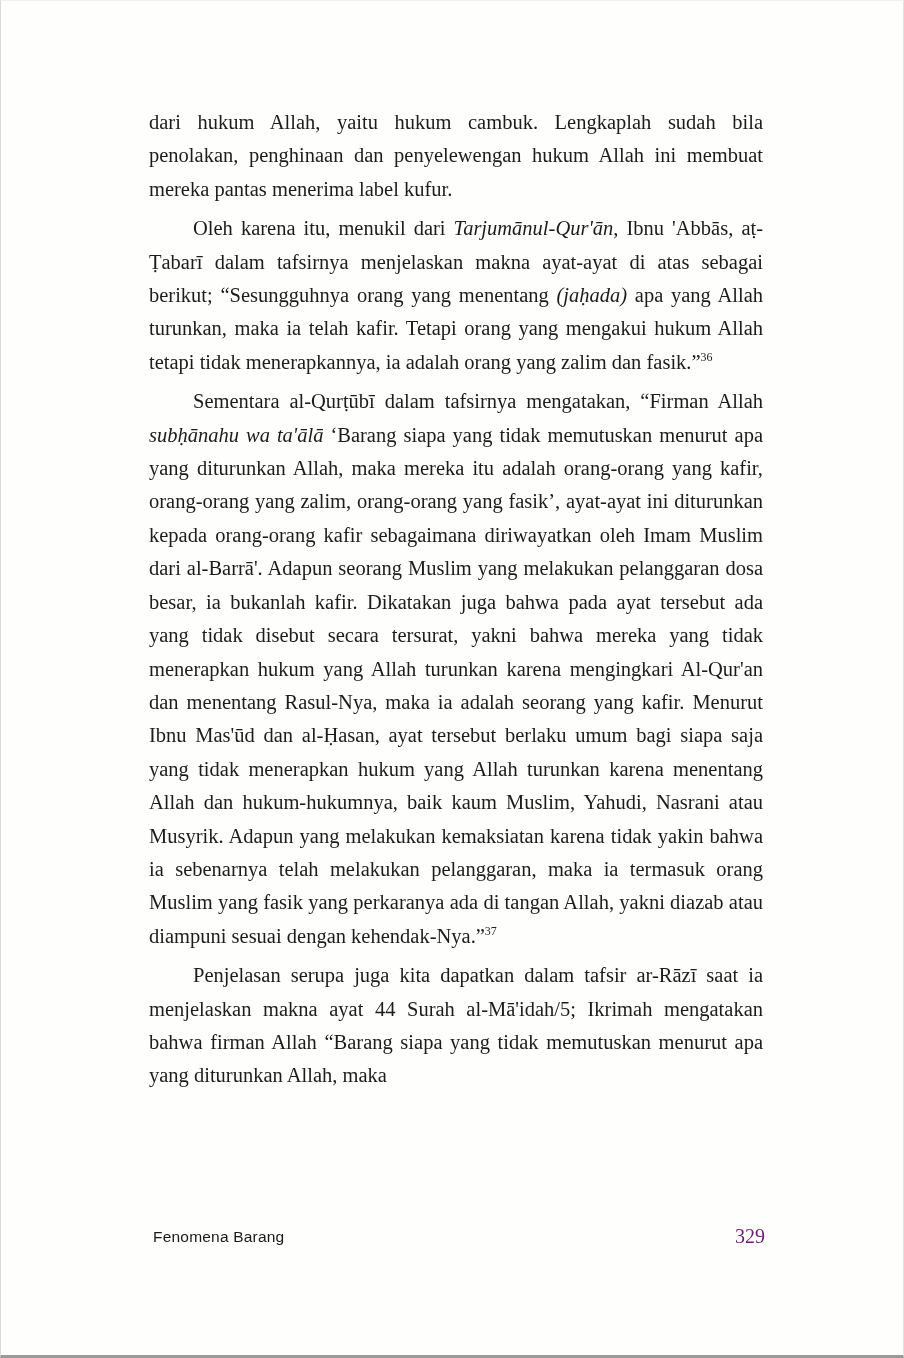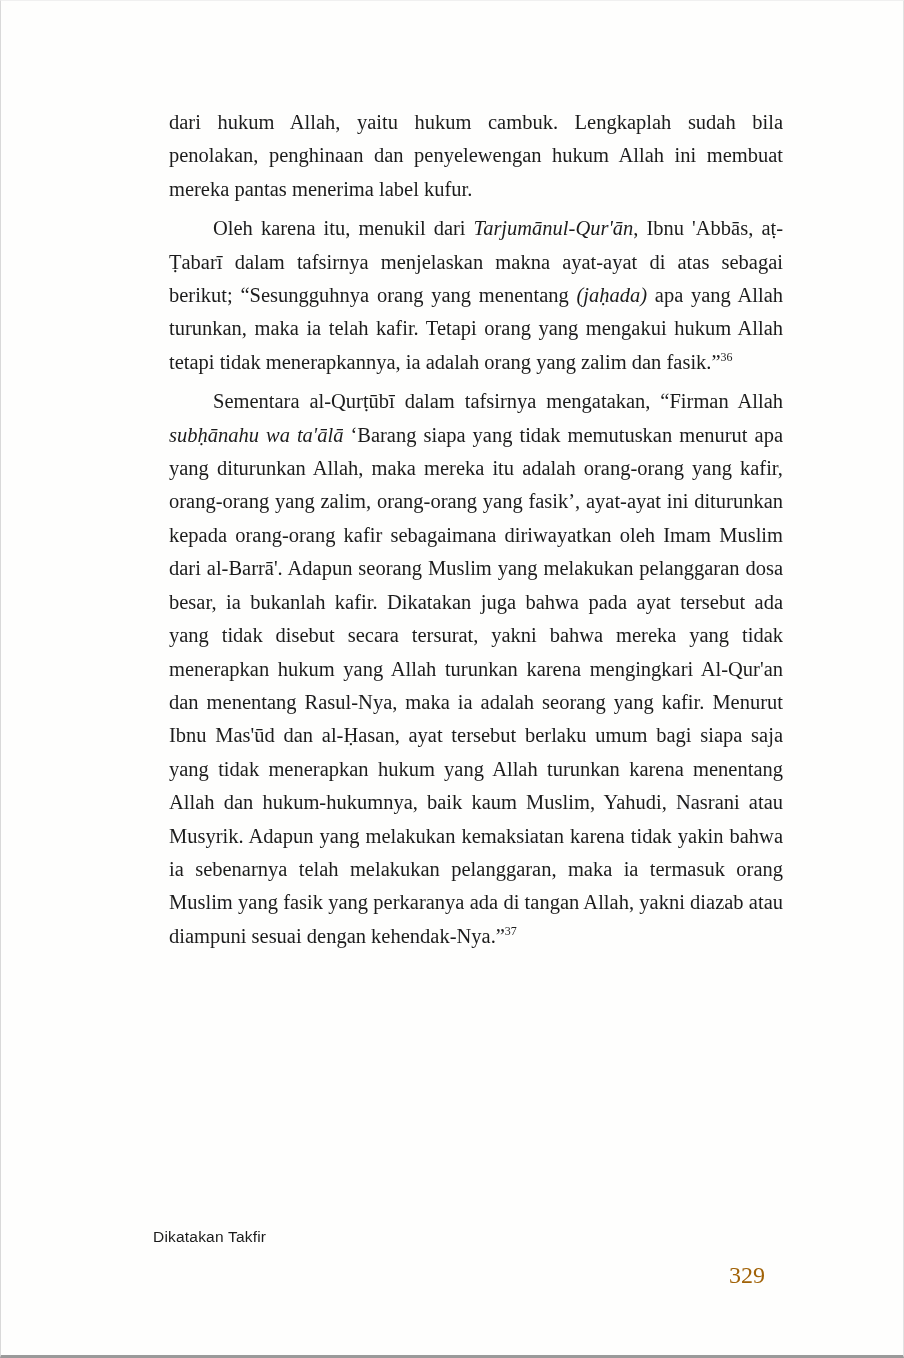--- a/index.html
+++ b/index.html
@@ -19,21 +19,21 @@
     inset: 0;
     background: #fefefdff;
     box-sizing: border-box;
     border-left: 1px solid #d9d9d9;
     border-right: 1px solid #e2e2e2;
     border-bottom: 3px solid #9a9a9a;
     border-top: 1px solid #f0f0f0;
   }
   .text-block {
     position: absolute;
-    left: 168px;
+    left: 148px;
     top: 105px;
     width: 614px;
     font-size: 20.5px;
     line-height: 33.4px;
     color: #1c1c1c;
     text-align: justify;
   }
   .text-block p {
     margin: 0;
     padding: 0;
@@ -64,31 +64,31 @@
     font-family: "Liberation Sans", sans-serif;
     font-size: 15.5px;
     color: #1a1a1a;
     letter-spacing: 0.2px;
   }
   .footer-page {
     position: absolute;
     right: 0;
     top: 0;
     font-family: "Liberation Serif", serif;
-    font-size: 24px;
-    color: #a16207;
-    margin-top: 37px;
+    font-size: 20px;
+    color: #701a75;
   }
 </style>
 </head>
 <body>
 
 <div class="page">
   <div class="text-block">
       <p class=""><span>dari hukum Allah, yaitu hukum cambuk. Lengkaplah sudah bila penolakan, penghinaan dan penyelewengan hukum Allah ini membuat mereka pantas menerima label kufur.</span></p>
       <p class="indent"><span>Oleh karena itu, menukil dari </span><span class="italic">Tarjumānul-Qur'ān</span><span>, Ibnu 'Abbās, aṭ-Ṭabarī dalam tafsirnya menjelaskan makna ayat-ayat di atas sebagai berikut; “Sesungguhnya orang yang menentang </span><span class="italic">(jaḥada)</span><span> apa yang Allah turunkan, maka ia telah kafir. Tetapi orang yang mengakui hukum Allah tetapi tidak menerapkannya, ia adalah orang yang zalim dan fasik.”</span><sup>36</sup></p>
       <p class="indent"><span>Sementara al-Qurṭūbī dalam tafsirnya mengatakan, “Firman Allah </span><span class="italic">subḥānahu wa ta'ālā</span><span> ‘Barang siapa yang tidak memutuskan menurut apa yang diturunkan Allah, maka mereka itu adalah orang-orang yang kafir, orang-orang yang zalim, orang-orang yang fasik’, ayat-ayat ini diturunkan kepada orang-orang kafir sebagaimana diriwayatkan oleh Imam Muslim dari al-Barrā'. Adapun seorang Muslim yang melakukan pelanggaran dosa besar, ia bukanlah kafir. Dikatakan juga bahwa pada ayat tersebut ada yang tidak disebut secara tersurat, yakni bahwa mereka yang tidak menerapkan hukum yang Allah turunkan karena mengingkari Al-Qur'an dan menentang Rasul-Nya, maka ia adalah seorang yang kafir. Menurut Ibnu Mas'ūd dan al-Ḥasan, ayat tersebut berlaku umum bagi siapa saja yang tidak menerapkan hukum yang Allah turunkan karena menentang Allah dan hukum-hukumnya, baik kaum Muslim, Yahudi, Nasrani atau Musyrik. Adapun yang melakukan kemaksiatan karena tidak yakin bahwa ia sebenarnya telah melakukan pelanggaran, maka ia termasuk orang Muslim yang fasik yang perkaranya ada di tangan Allah, yakni diazab atau diampuni sesuai dengan kehendak-Nya.”</span><sup>37</sup></p>
+      <p class="indent"><span>Penjelasan serupa juga kita dapatkan dalam tafsir ar-Rāzī saat ia menjelaskan makna ayat 44 Surah al-Mā'idah/5; Ikrimah mengatakan bahwa firman Allah “Barang siapa yang tidak memutuskan menurut apa yang diturunkan Allah, maka</span></p>
     </div>
   <div class="footer">
-    <span class="footer-title">Dikatakan Takfir</span>
+    <span class="footer-title">Fenomena Barang</span>
     <span class="footer-page">329</span>
   </div>
 </div>
 
 </body></html>

